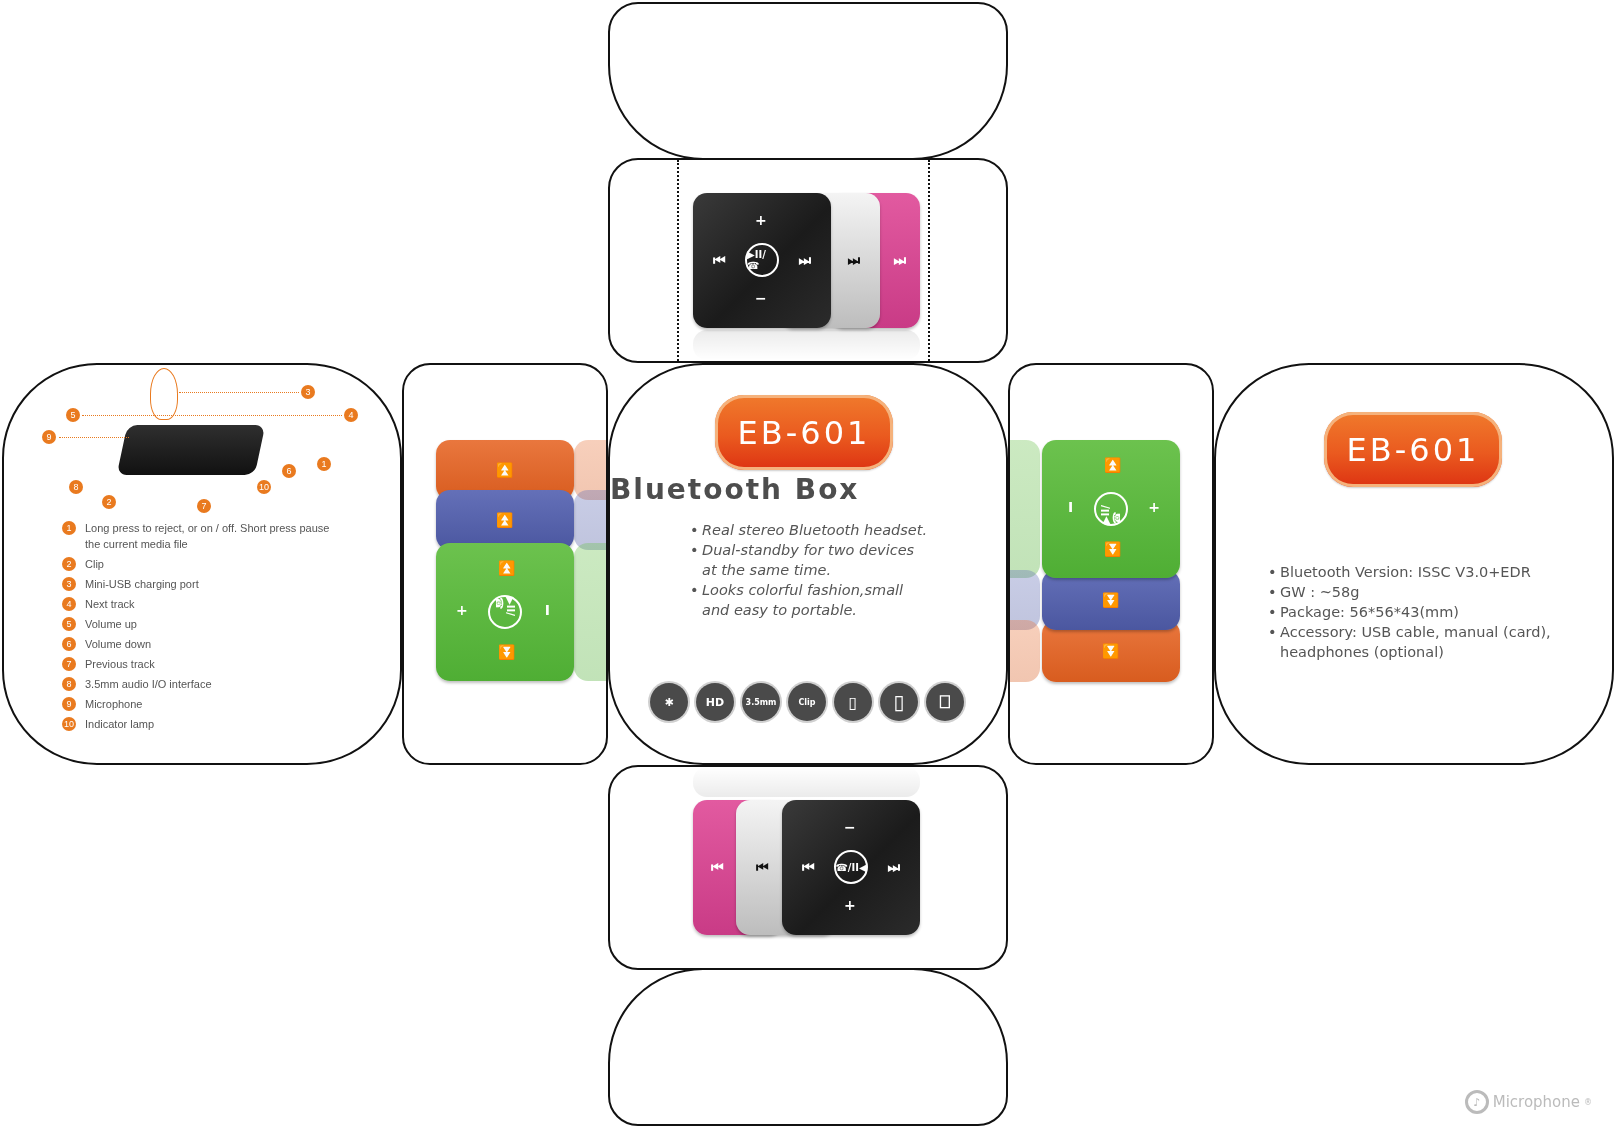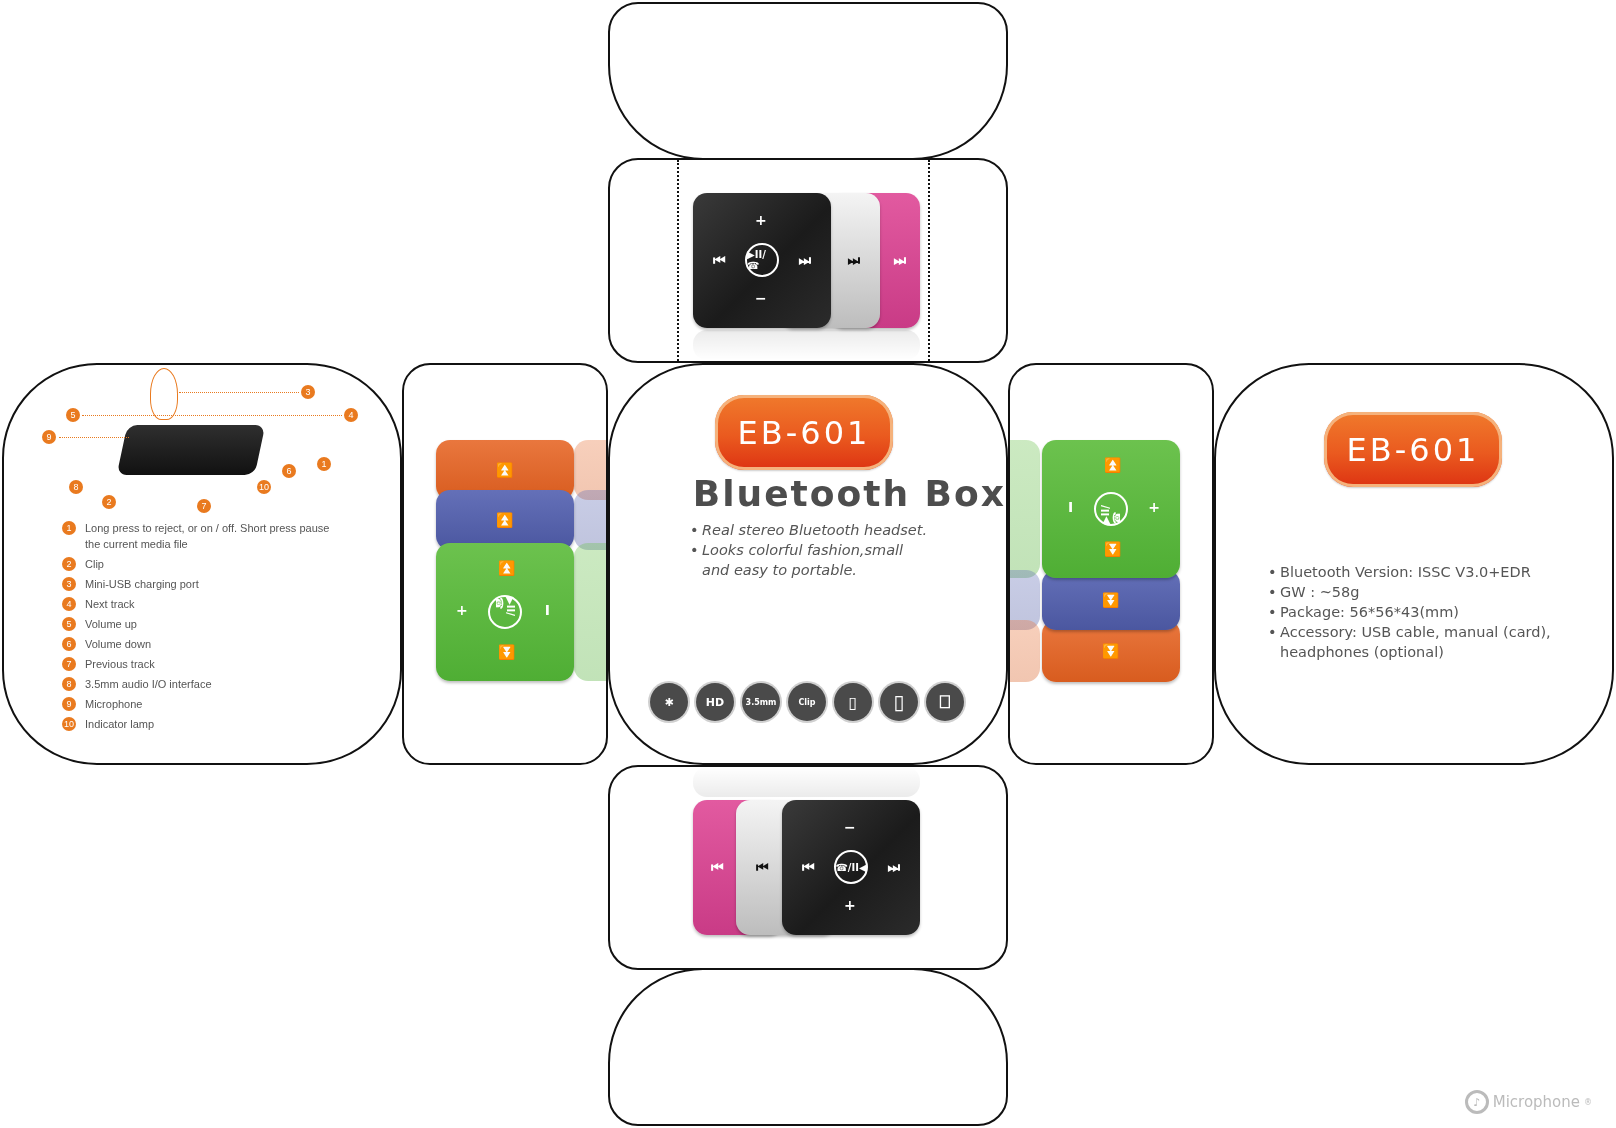--- a/index.html
+++ b/index.html
@@ -155,23 +155,24 @@
     <span class="ctl" style="left:62px;top:18px;">⏫</span>
     <span class="ctl" style="left:20px;top:60px;">+</span>
     <span class="ring" style="left:52px;top:52px;transform:rotate(90deg);">▶II/☎</span>
     <span class="ctl" style="right:24px;top:60px;">I</span>
     <span class="ctl" style="left:62px;top:102px;">⏬</span>
   </div>
 </div>
 
 <div class="panel" id="front">
   <div class="badge" style="left:105px;top:30px;width:178px;">EB-601</div>
-  <div class="title" style="left:0;right:0;top:108px;text-align:right;font-size:36px;letter-spacing:2px;">Bluetooth Box</div>
+  <div class="title" style="left:0;right:0;top:108px;text-align:left;font-size:28px;letter-spacing:2px;">Bluetooth Box</div>
   <ul class="bullets" style="left:80px;top:155px;width:240px;font-size:14.5px;line-height:20px;font-style:italic;">
     <li>Real stereo Bluetooth headset.</li>
+    <li>Dual-standby for two devices at the same time.</li>
     <li>Looks colorful fashion,small and easy to portable.</li>
   </ul>
   <div class="feat-row">
     <div class="feat">✱</div>
     <div class="feat">HD</div>
     <div class="feat" style="font-size:8px">3.5mm</div>
     <div class="feat" style="font-size:8px">Clip</div>
     <div class="feat" style="font-size:16px">▯</div>
     <div class="feat" style="font-size:20px">▯</div>
     <div class="feat" style="font-size:18px">⎕</div>

